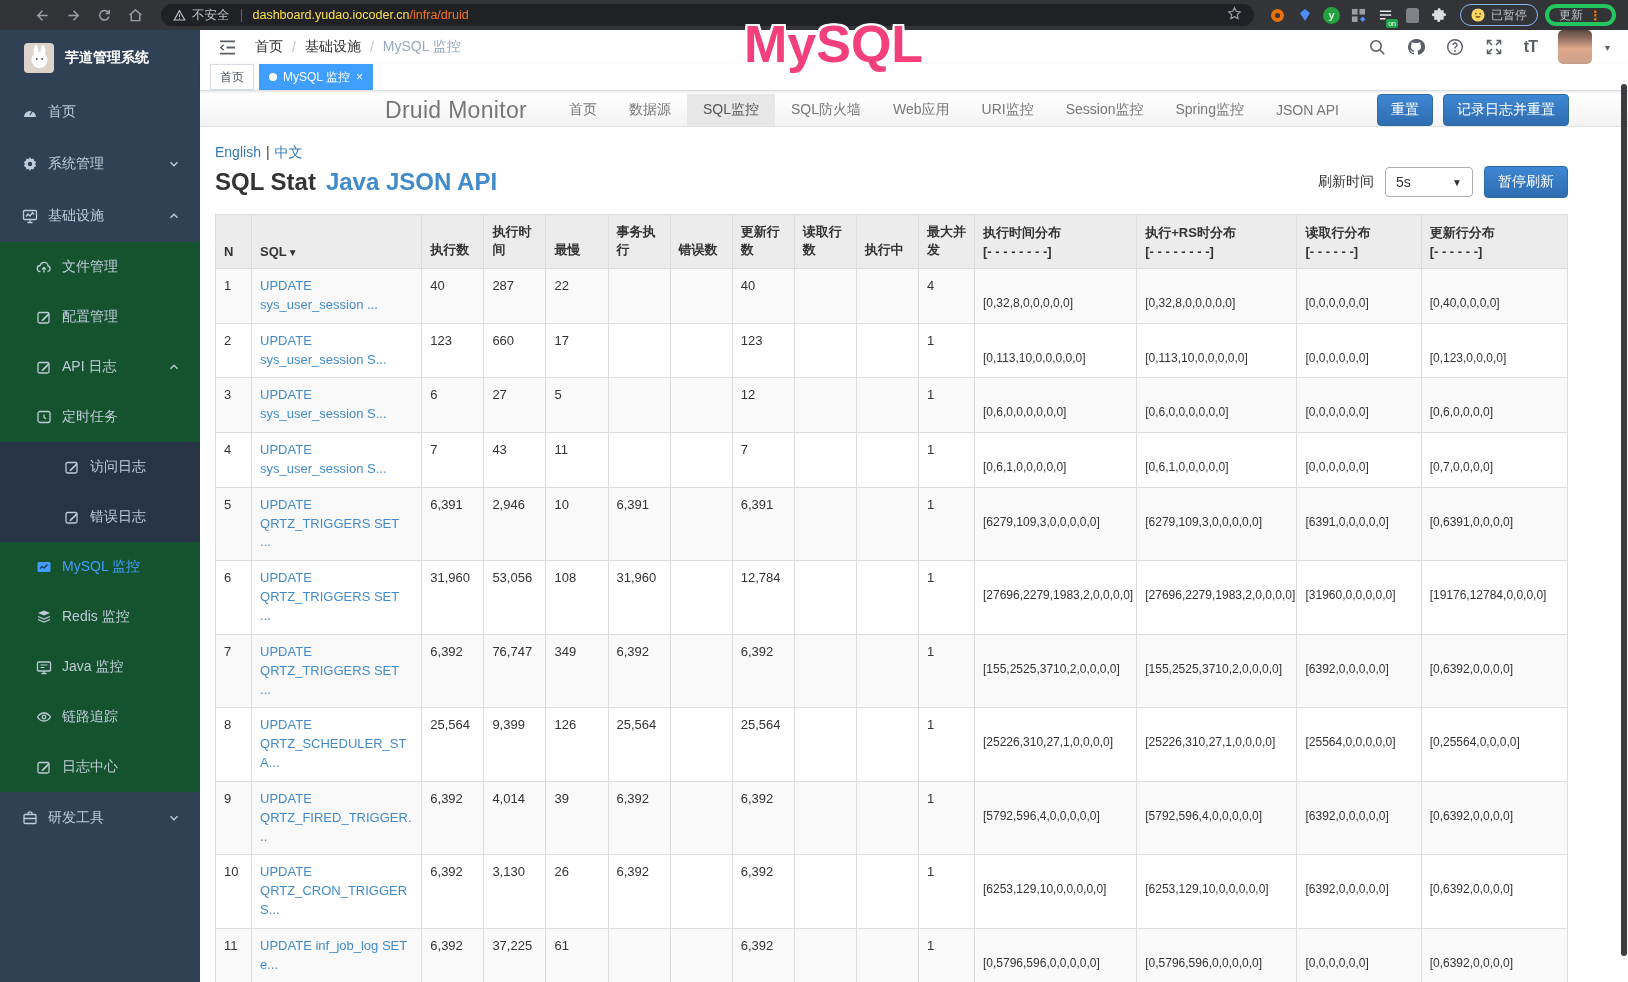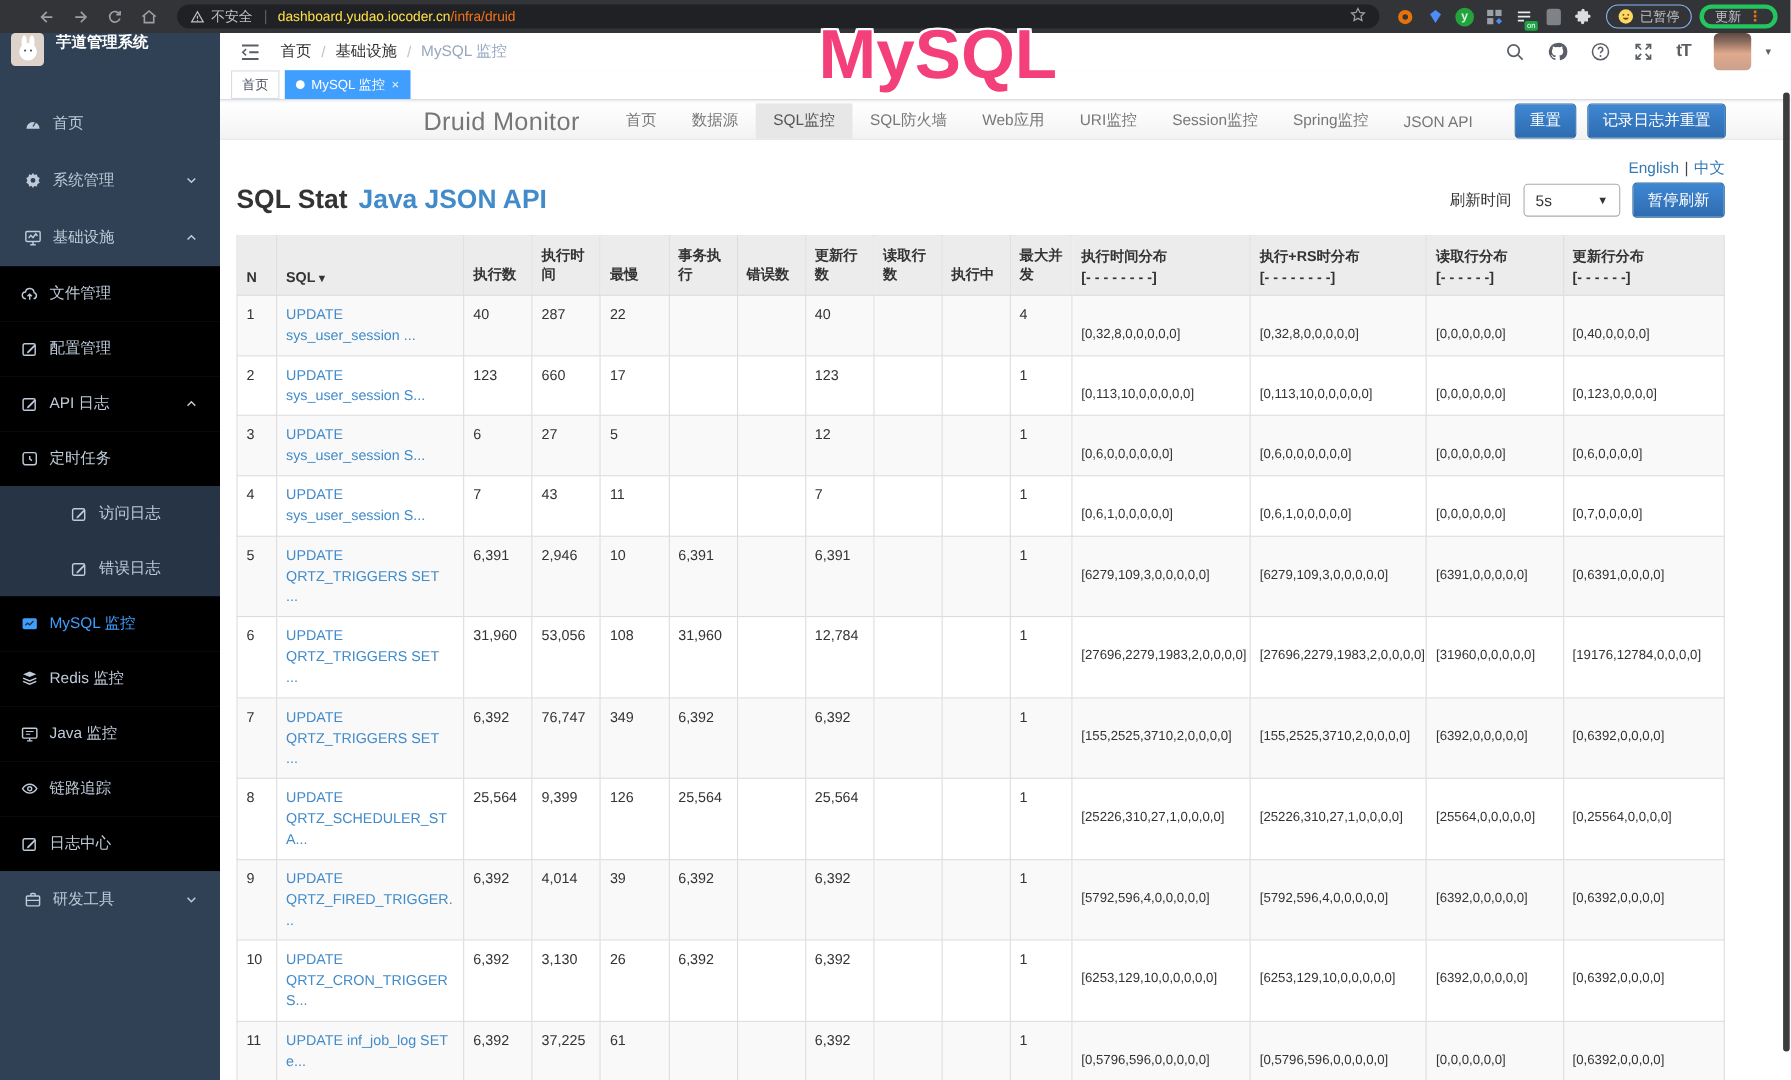--- a/index.html
+++ b/index.html
@@ -25,26 +25,26 @@
 .gray-blob{width:13px;height:15px;background:#8d9094;border-radius:3px 3px 2px 2px;opacity:.85}
 .chip{height:22px;border-radius:11px;display:flex;align-items:center;gap:6px;padding:0 10px;font-size:12px;color:#bdc1c6;margin-left:7px;flex-shrink:0}
 .chip.paused{border:1px solid #8ab4f8}
 .chip.update{border:4px solid #22c55e}
 .chip svg{width:14px;height:14px}
 .kebab{color:#e8710a;font-size:13px;font-weight:bold;letter-spacing:0}
 
 
 .app{display:flex;height:952px}
 .sidebar{width:200px;background:#304156;color:#bfcbd9;flex-shrink:0;overflow:hidden}
-.logo-row{height:56px;display:flex;padding-left:10px;gap:11px}
+.logo-row{height:56px;display:flex;align-items:center;padding-left:24px;gap:11px}
 .logo-img{width:30px;height:30px;flex-shrink:0}
 .logo-title{color:#fff;font-size:14px;font-weight:bold}
 .menu-item{display:flex;align-items:center;font-size:14px;cursor:pointer;position:relative;color:#bfcbd9}
 .menu-item.lvl1{height:52px;padding-left:22px;background:#304156}
-.menu-item.lvl2{height:50px;padding-left:19px;background:#000000}
+.menu-item.lvl2{height:50px;padding-left:36px;background:#14532d}
 .menu-item.lvl3{height:50px;padding-left:64px;background:#263445}
 .menu-item .icn{width:16px;height:16px;margin-right:10px;display:inline-flex;flex-shrink:0}
 .menu-item .icn svg{width:16px;height:16px}
 .menu-item.active{color:#409eff}
 .chev{position:absolute;right:20px;display:inline-flex}
 .chev svg{width:12px;height:12px}
 .chev.up svg{transform:rotate(180deg)}
 
 .main{flex:1;display:flex;flex-direction:column;background:#fff;min-width:0;position:relative}
 
@@ -73,21 +73,21 @@
 .druid-nav{height:40px;margin-top:3px;background:linear-gradient(#ffffff,#f3f3f3);border-bottom:1px solid #e2e2e2;display:flex;align-items:center}
 .druid-brand{margin-left:185px;font-size:23px;color:#777;font-weight:300;letter-spacing:.3px;white-space:nowrap}
 .druid-tabs{display:flex;margin-left:26px;height:100%}
 .druid-tab{display:flex;align-items:center;padding:0 16px;font-size:14px;color:#777;text-decoration:none;cursor:pointer;white-space:nowrap}
 .druid-tab.active{background:#e7e7e7;color:#555}
 .druid-btns{display:flex;gap:10px;margin-left:22px}
 .btn-blue{background:linear-gradient(#3e87d3,#2f6cb0);border:1px solid #2e6da4;color:#fff;font-size:14px;padding:6px 13px;border-radius:4px;cursor:pointer;white-space:nowrap;font-family:inherit}
 
 
 .content{padding-left:15px;position:relative}
-.lang-row{width:1353px;text-align:right;margin-top:17px;font-size:14px}
+.lang-row{width:1353px;text-align:left;margin-top:17px;font-size:14px}
 .lang-row a{color:#337ab7;text-decoration:none;cursor:pointer}
 .lang-sep{color:#444;margin:0 5px}
 .head-row{width:1353px;display:flex;align-items:center;margin-top:4px}
 .page-title{font-size:24px;font-weight:bold;color:#333}
 .page-title-link{font-size:24px;font-weight:bold;color:#428bca;margin-left:10px;text-decoration:none;cursor:pointer}
 .refresh{margin-left:auto;display:flex;align-items:center;gap:11px;font-size:14px;color:#333}
 .select{width:88px;height:30px;border:1px solid #adadad;border-radius:4px;display:flex;align-items:center;padding:0 10px;justify-content:space-between;font-size:14px;background:#fff;cursor:pointer;color:#333}
 .select .sel-caret{font-size:10px;color:#333}
 
 
@@ -110,21 +110,21 @@
 .stat-table th:nth-child(9),.stat-table td:nth-child(9){width:62px}
 .stat-table th:nth-child(10),.stat-table td:nth-child(10){width:62px}
 .stat-table th:nth-child(11),.stat-table td:nth-child(11){width:56px;padding-left:8px;padding-right:2px}
 .stat-table th:nth-child(12),.stat-table td:nth-child(12){width:162px}
 .stat-table th:nth-child(13),.stat-table td:nth-child(13){width:160px}
 .stat-table th:nth-child(14),.stat-table td:nth-child(14){width:124px}
 .stat-table th:nth-child(15),.stat-table td:nth-child(15){width:146px}
 .stat-table td.dist{font-size:12px;white-space:nowrap;padding-top:26px}
 
 
-.annotation{position:absolute;left:744px;top:14px;font-size:63px;font-weight:bold;z-index:60;letter-spacing:0;
+.annotation{position:absolute;left:744px;top:14px;font-size:52px;font-weight:bold;z-index:60;letter-spacing:0;
  text-shadow:-2px -2px 0 #fff,2px -2px 0 #fff,-2px 2px 0 #fff,2px 2px 0 #fff,0 -2px 0 #fff,0 2px 0 #fff,-2px 0 0 #fff,2px 0 0 #fff}
 .scrollbar{position:absolute;right:1px;top:84px;width:6px;height:872px;background:#3c3c3e;border-radius:3px;z-index:70}
 </style>
 </head>
 <body>
 
 <div class="screen">
 
   <div class="browser-bar">
     <span class="nav-btn">

